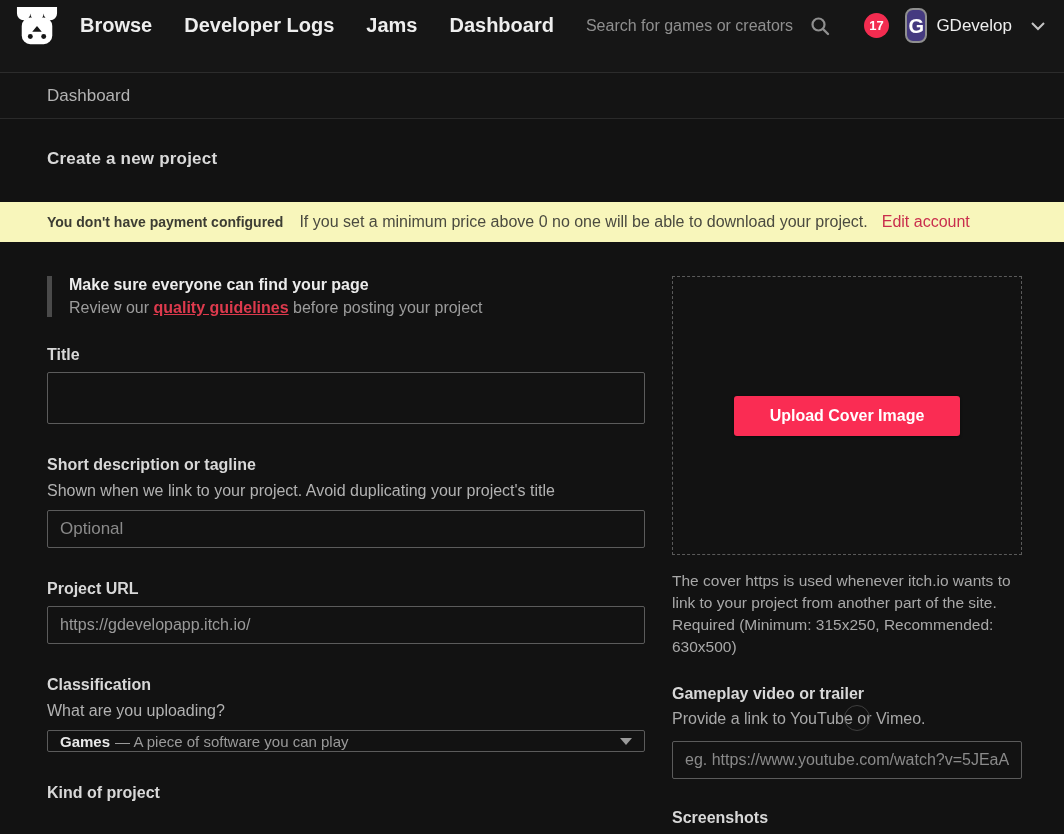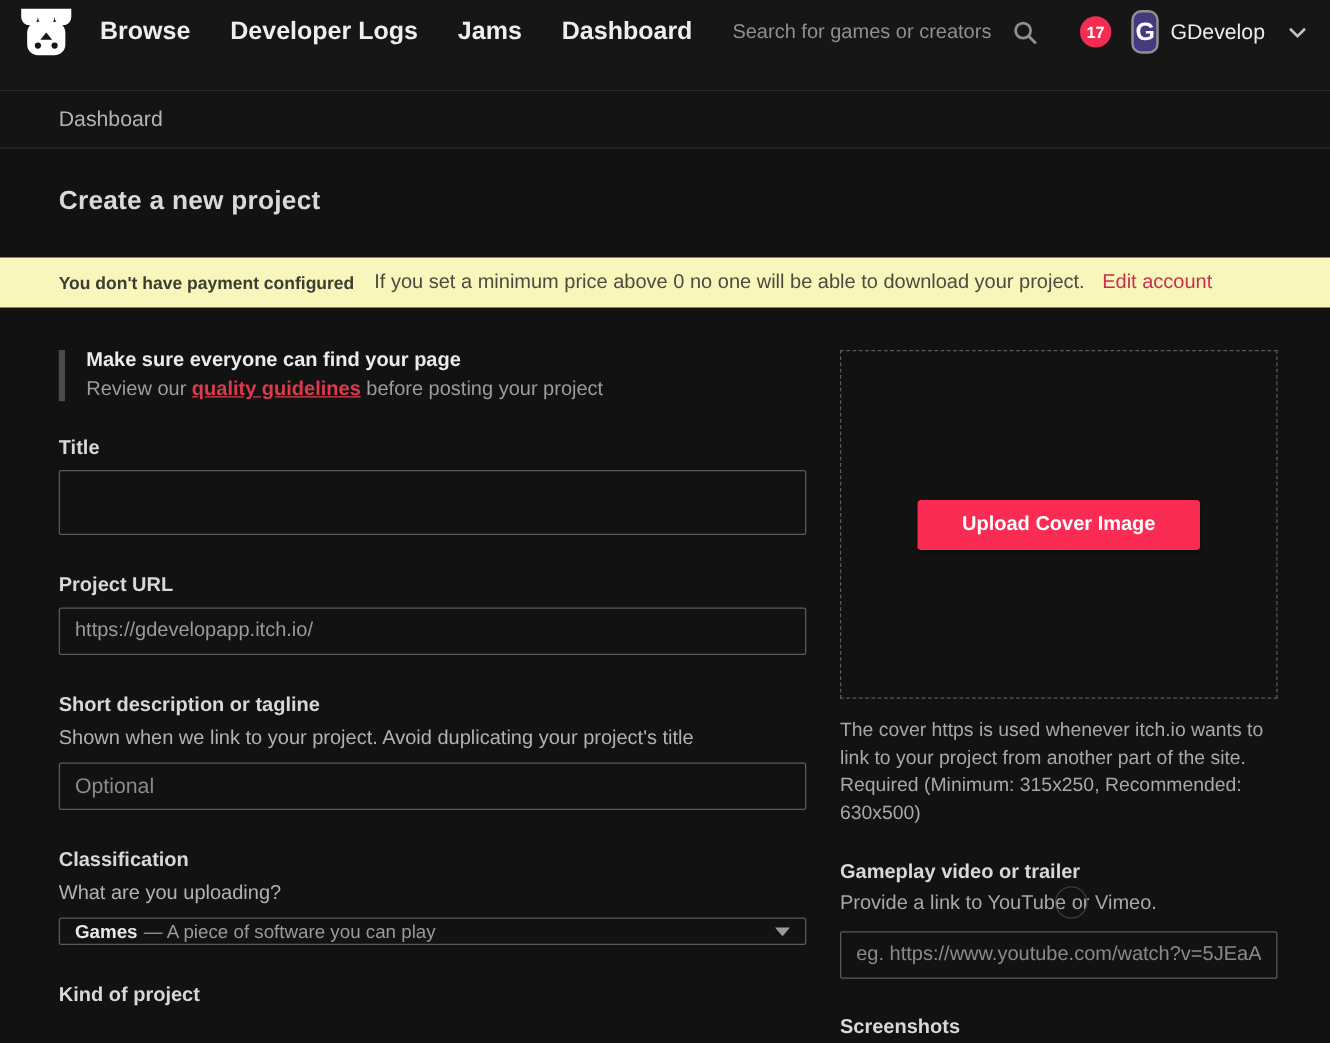--- a/index.html
+++ b/index.html
@@ -41,21 +41,21 @@
   .username{ color:#eee; font-size:17px; margin-right:16px; cursor:pointer; }
   .chevron{ display:flex; cursor:pointer; }
   
   .breadcrumb-bar{
     height:46px; background:#141414; border-bottom:1px solid #2a2a2a;
     display:flex; align-items:center; padding-left:47px;
   }
   .breadcrumb-bar a{ color:#b3b3b3; font-size:17px; text-decoration:none; cursor:pointer; }
   
   .title-wrap{ padding:30px 47px 0; }
-  h1{ font-size:21px; font-weight:700; color:#d9d9d9; letter-spacing:.2px; }
+  h1{ font-size:17px; font-weight:700; color:#d9d9d9; letter-spacing:.2px; }
   .title-wrap{ margin-bottom:33px; }
   
   .banner{
     height:40px; background:#f8f6bb; display:flex; align-items:center;
     padding-left:47px; font-size:16px; color:#4b4b40; white-space:nowrap;
   }
   .banner b{ color:#3d3d33; margin-right:16px; font-size:14px; }
   .banner a{ color:#c92e4d; margin-left:14px; cursor:pointer; }
   
   .content{ display:flex; padding:34px 44px 0 47px; }
@@ -172,28 +172,28 @@
       <div class="hint-title">Make sure everyone can find your page</div>
       <div class="hint-sub"><span>Review our </span><a class="red-link">quality guidelines</a><span> before posting your project</span></div>
     </div>
 
     <div class="fgroup">
       <div class="flabel">Title</div>
       <input class="tinput big" type="text" value="" style="">
     </div>
 
     <div class="fgroup">
-      <div class="flabel">Project URL</div>
-      <input class="tinput" type="text" value="https://gdevelopapp.itch.io/" style="">
-    </div>
-
-    <div class="fgroup">
       <div class="flabel">Short description or tagline</div>
       <div class="fhelp">Shown when we link to your project. Avoid duplicating your project's title</div>
       <input class="tinput optional-input" type="text" placeholder="Optional" style="">
+    </div>
+
+    <div class="fgroup">
+      <div class="flabel">Project URL</div>
+      <input class="tinput" type="text" value="https://gdevelopapp.itch.io/" style="">
     </div>
 
     <div class="fgroup">
       <div class="flabel">Classification</div>
       <div class="fhelp">What are you uploading?</div>
       <div class="select">
         <span class="sel-main">Games</span>
         <span class="sel-rest">— A piece of software you can play</span>
         <span class="caret"></span>
       </div>

